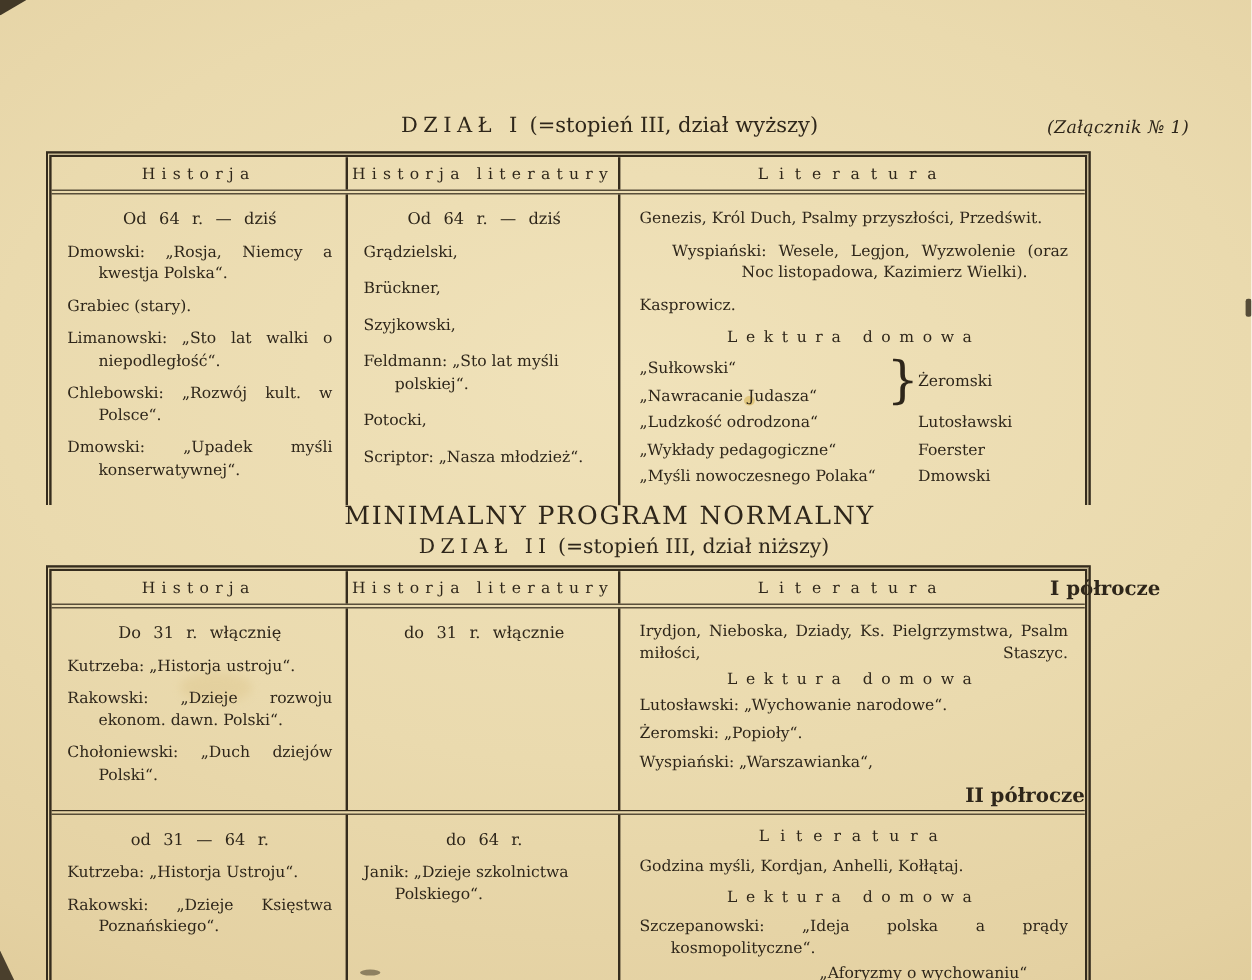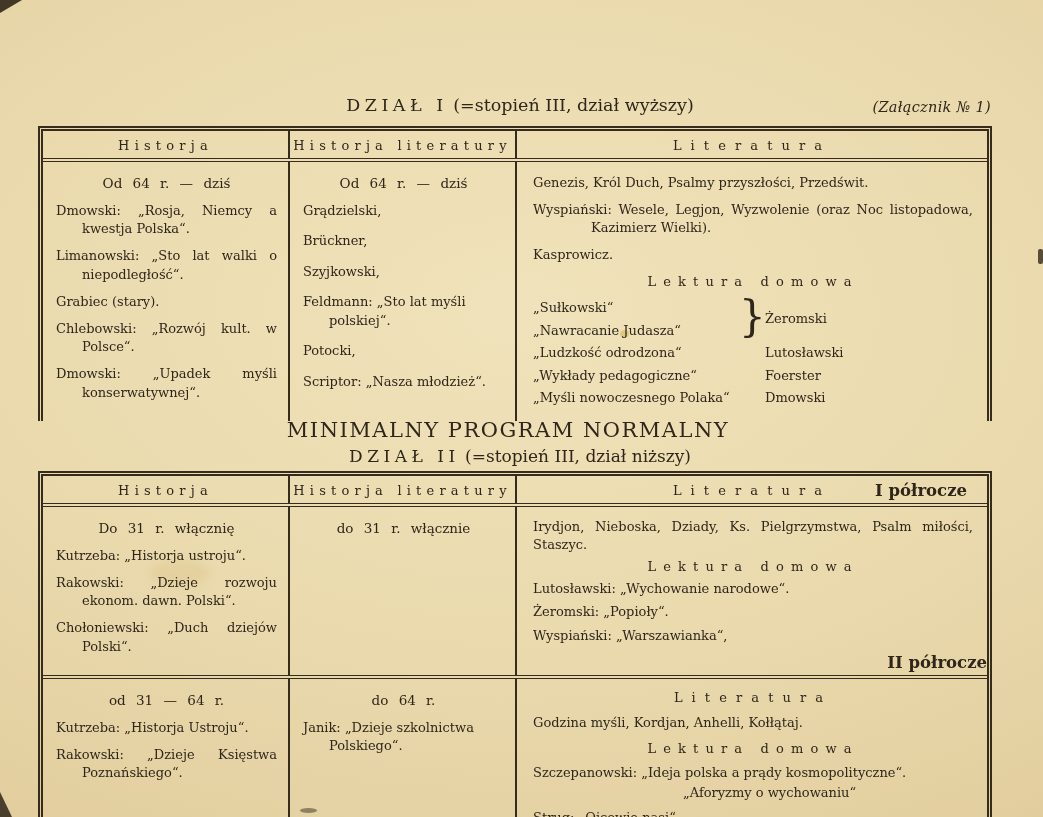--- a/index.html
+++ b/index.html
@@ -17,27 +17,27 @@
   .stain2 { left:150px; top:560px; width:60px; height:26px; background:#dcc489; opacity:.4; filter:blur(4px); }
 
   .mark { position:absolute; background:#241c10; }
   .mark-tl { left:0; top:0; width:22px; height:13px; clip-path:polygon(0 0,100% 0,0 100%); opacity:.85; }
   .mark-bl { left:0; top:792px; width:12px; height:25px; clip-path:polygon(0 0,100% 100%,0 100%); opacity:.8; }
   .mark-right { right:0; top:249px; width:5px; height:15px; border-radius:2px; opacity:.75; }
   .mark-bottom { left:300px; top:808px; width:17px; height:5px; border-radius:50%; opacity:.45; }
 
   .annex { position:absolute; top:99px; right:52px; font-style:italic; font-size:14.5px; letter-spacing:.3px; }
 
-  .title1 { position:absolute; top:95px; left:50px; width:940px; text-align:center; font-size:17.5px; white-space:nowrap; }
+  .title1 { position:absolute; top:95px; left:38px; width:940px; text-align:center; font-size:17.5px; white-space:nowrap; }
   .dzial-label { letter-spacing:4.5px; font-weight:bold; font-weight:500; }
   .program-title { position:absolute; top:418px; left:38px; width:940px; text-align:center; font-size:21px; letter-spacing:1.5px; }
   .title2 { position:absolute; top:446px; left:50px; width:940px; text-align:center; font-size:17px; white-space:nowrap; }
   .semester1 { position:absolute; top:446px; right:76px; font-size:16.5px; font-weight:bold;margin-top:35px; }
 
-  .table { position:absolute; left:38px; width:954px;
+  .table { position:absolute; left:38px; width:871px;
     border-left:5px double #352c1d; border-right:5px double #352c1d; border-top:5px double #352c1d; }
   .table1 { top:126px; }
   .table2 { top:471px; }
 
   .thead { display:flex; border-bottom:4px double #352c1d; }
   .th { padding:7px 2px 5px; text-align:center; font-size:13px; letter-spacing:.4em; white-space:nowrap; overflow:hidden; }
   .col1 { width:245px; }
   .col2 { width:227px; border-left:2px solid #352c1d; }
   .col3 { flex:1; border-left:2px solid #352c1d; }
   .th.col3 { letter-spacing:.7em; }
@@ -46,21 +46,21 @@
   .table1 .tbody { min-height:232px; }
   .table2 .row1 { min-height:110px; border-bottom:4px double #352c1d; }
   .table2 .row2 { min-height:136px; }
 
   .td { padding:6px 11px 10px 13px; position:relative; }
   .td.col3 { padding-left:16px; padding-right:14px; }
 
   .period { text-align:center; font-size:13.5px; word-spacing:6px; margin:7px 0 11px; }
   .item { font-size:13px; line-height:1.42; margin-bottom:8.5px; text-align:justify; padding-left:26px; text-indent:-26px; }
   .col2 .item { margin-bottom:12px; text-align:left; }
-  .hang-deep { padding-left:58px; text-indent:-58px; }
+  .hang-deep { padding-left:58px; text-indent:-58px;margin-left:27px; }
   .spread { text-align:justify; text-align-last:justify; padding-left:0; text-indent:0; }
   .indent-deep { padding-left:150px; text-indent:0; text-align:left; margin-bottom:6px; }
 
   .sub-heading { text-align:center; font-size:13px; letter-spacing:.55em; margin:9px 0 11px; white-space:nowrap; }
 
   .lektura-grid { display:grid; grid-template-columns:206px 26px 1fr; font-size:13px; row-gap:7.5px; align-items:center; margin-top:3px; }
   .lg-t1 { grid-column:1; grid-row:1; } .lg-t2 { grid-column:1; grid-row:2; }
   .lg-brace { grid-column:2; grid-row:1/3; font-size:42px; line-height:.9; font-weight:300; align-self:center; transform:translateY(-2px); }
   .lg-a12 { grid-column:3; grid-row:1/3; align-self:center; }
   .lg-r3t { grid-column:1; grid-row:3; } .lg-r3a { grid-column:3; grid-row:3; }
@@ -91,22 +91,22 @@
   <div class="table table1">
     <div class="thead">
       <div class="th col1">Historja</div>
       <div class="th col2">Historja literatury</div>
       <div class="th col3">Literatura</div>
     </div>
     <div class="tbody">
       <div class="td col1">
         <div class="period">Od 64 r. — dziś</div>
         <div class="item">Dmowski: „Rosja, Niemcy a kwestja Polska“.</div>
+        <div class="item">Grabiec (stary).</div>
         <div class="item">Limanowski: „Sto lat walki o niepodległość“.</div>
-        <div class="item">Grabiec (stary).</div>
         <div class="item">Chlebowski: „Rozwój kult. w Polsce“.</div>
         <div class="item">Dmowski: „Upadek myśli konserwatywnej“.</div>
       </div>
       <div class="td col2">
         <div class="period">Od 64 r. — dziś</div>
         <div class="item">Grądzielski,</div>
         <div class="item">Brückner,</div>
         <div class="item">Szyjkowski,</div>
         <div class="item">Feldmann: „Sto lat myśli polskiej“.</div>
         <div class="item">Potocki,</div>

